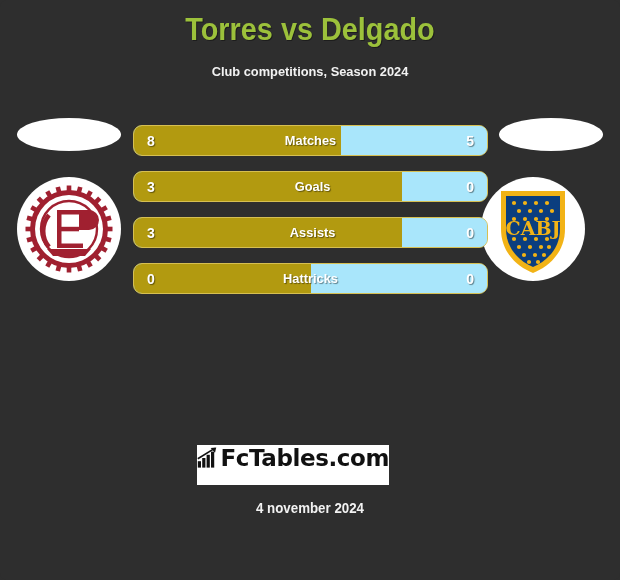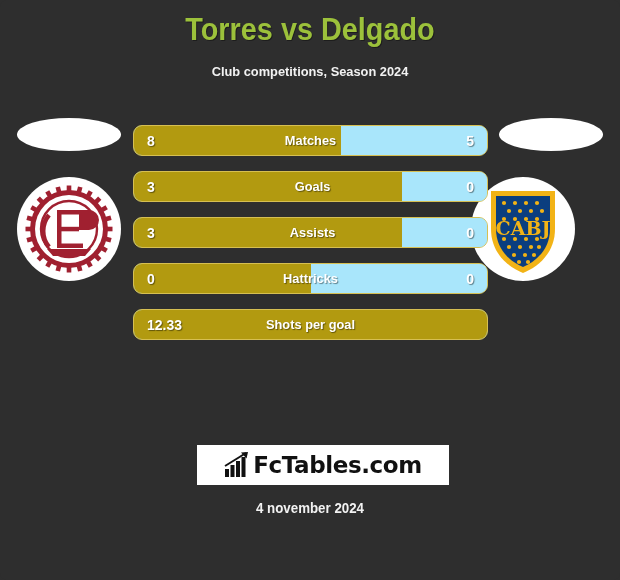--- a/index.html
+++ b/index.html
@@ -53,21 +53,21 @@
   
   .crest {
     position: absolute;
     width: 104px;
     height: 104px;
     border-radius: 50%;
     background: #ffffff;
     top: 177px;
   }
   .crest.left  { left: 17px; }
-  .crest.right { left: 471px; }
+  .crest.right { left: 481px; }
 
   .crest-top-oval {
     position: absolute;
     width: 104px;
     height: 33px;
     border-radius: 50%;
     background: #ffffff;
     top: 118px;
   }
   .crest-top-oval.left  { left: 17px; }
@@ -134,25 +134,25 @@
     text-shadow: 1px 1px 1px rgba(0,0,0,0.45);
   }
   .bar-value.home { left: 13px; }
   .bar-value.away { right: 13px; }
 
   
   .brand {
     position: absolute;
     left: 197px;
     top: 445px;
-    width: 252px;
+    width: 192px;
     height: 40px;
     background: #ffffff;
     display: flex;
-    align-items: center;
+    align-items: flex-start;
     justify-content: center;
     gap: 1px;
   }
   .brand-icon { display: block; }
   .brand-text {
     color: #111111;
     font-size: 23px;
     font-weight: bold;
     letter-spacing: -0.4px;
     font-family: "DejaVu Sans", sans-serif;
@@ -299,25 +299,20 @@
 
     <div class="bar-row">
       <div class="bar-fill-home" style="width:50%"></div>
       <div class="bar-fill-away" style="width:50%"></div>
       <div class="bar-value home">0</div>
       <div class="bar-label">Hattricks</div>
       <div class="bar-value away">0</div>
     </div>
 
 
-    <div class="bar-row">
-      <div class="bar-fill-home" style="width:100%"></div>
-      <div class="bar-value home">12.33</div>
-      <div class="bar-label">Shots per goal</div>
-    </div>
 
 
   </div>
 
   <div class="brand">
     <svg class="brand-icon" width="28" height="26" viewBox="0 0 28 26">
       <rect x="1" y="17" width="4" height="8" fill="#111111"></rect>
       <rect x="6.5" y="13" width="4" height="12" fill="#111111"></rect>
       <rect x="12" y="9" width="4" height="16" fill="#111111"></rect>
       <rect x="17.5" y="5" width="4" height="20" fill="#111111"></rect>

